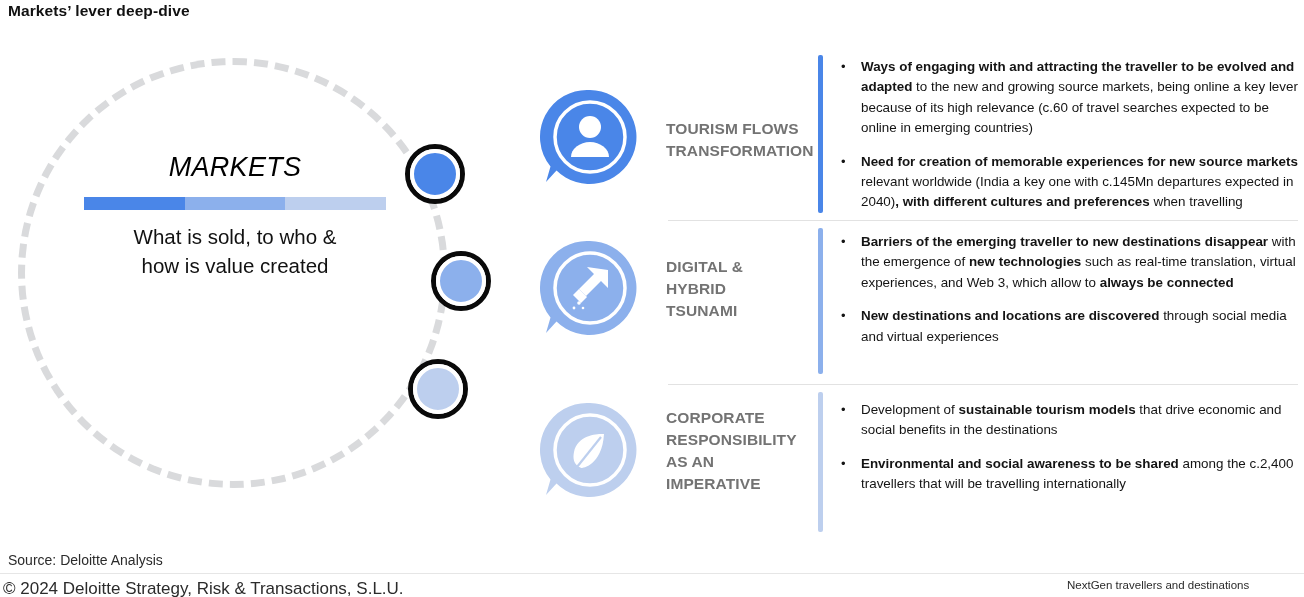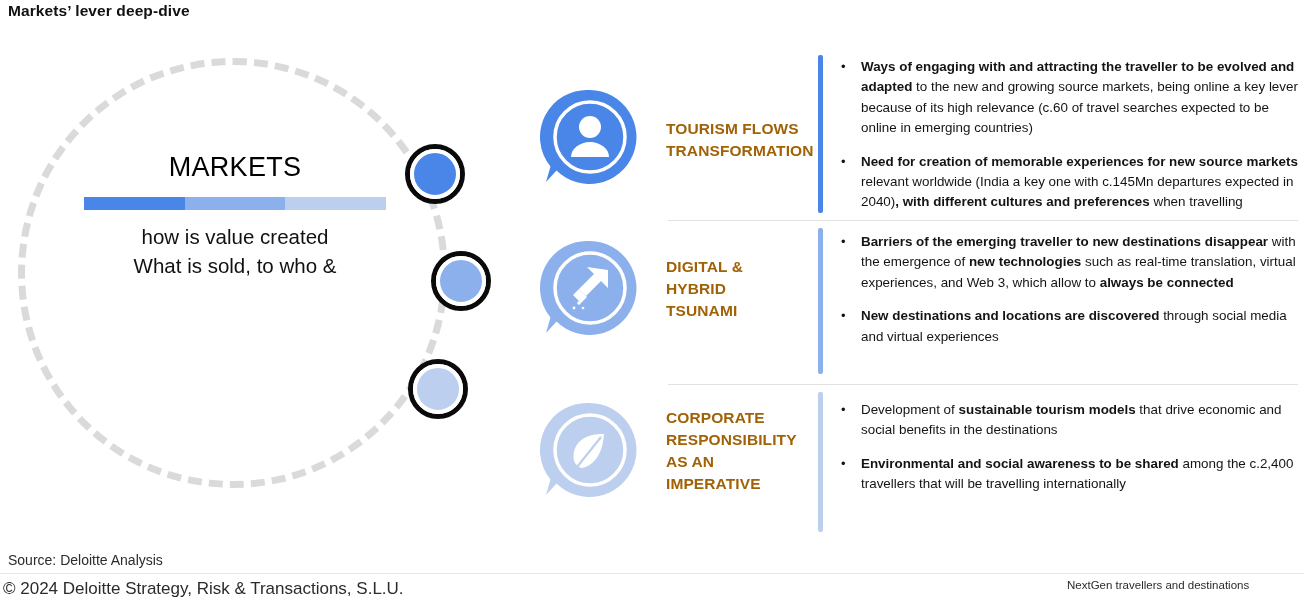--- a/index.html
+++ b/index.html
@@ -51,20 +51,21 @@
     top: 105px;
     width: 350px;
     text-align: center;
   }
   #markets-heading {
     font-size: 27px;
     font-weight: normal;
     color: #000000;
     letter-spacing: 0.3px;
     line-height: 1.1;
+    font-style: italic;
   }
   #markets-bar {
     display: flex;
     width: 302px;
     height: 13px;
     margin: 14px auto 12px auto;
   }
   #markets-bar .seg { height: 100%; }
   #markets-bar .seg1 { flex: 1; }
   #markets-bar .seg2 { flex: 1; }
@@ -128,21 +129,21 @@
   #row-2 .icon-badge { margin-top: 8px; }
   .icon-badge svg { display: block; width: 100%; height: 100%; }
 
   
   .cat-label {
     flex: 0 0 152px;
     margin-left: 26px;
     font-size: 15.5px;
     font-weight: bold;
     line-height: 1.42;
-    color: #a16207;
+    color: #737373;
     letter-spacing: 0.1px;
   }
   #row-0 .cat-label { margin-top: 63px; }
   #row-1 .cat-label { margin-top: 28px; }
   #row-2 .cat-label { margin-top: 15px; }
 
   
   .accent-bar {
     flex: 0 0 5px;
     width: 5px;
@@ -225,22 +226,22 @@
   <div id="dashed-circle" style="border-color: rgb(217, 218, 220);"></div>
 
   <div id="markets-text-block">
     <div id="markets-heading">MARKETS</div>
     <div id="markets-bar">
       <div class="seg seg1" style="background: rgb(74, 134, 232);"></div>
       <div class="seg seg2" style="background: rgb(140, 176, 236);"></div>
       <div class="seg seg3" style="background: rgb(189, 207, 238);"></div>
     </div>
     <div id="markets-subtitle">
+      <div>What is sold, to who &amp;</div>
       <div>how is value created</div>
-      <div>What is sold, to who &amp;</div>
     </div>
   </div>
 
   <div class="ring-marker" style="left:405px; top:96px; width:60px; height:60px; border:5px solid #0a0a0a;">
     <div class="ring-mid" style="width:50px;height:50px;border:4px solid #ffffff;background:#4a86e8;"></div>
   </div>
   <div class="ring-marker" style="left:431px; top:203px; width:60px; height:60px; border:5px solid #0a0a0a;">
     <div class="ring-mid" style="width:50px;height:50px;border:4px solid #ffffff;background:#8cb0ec;"></div>
   </div>
   <div class="ring-marker" style="left:408px; top:311px; width:60px; height:60px; border:5px solid #0a0a0a;">

